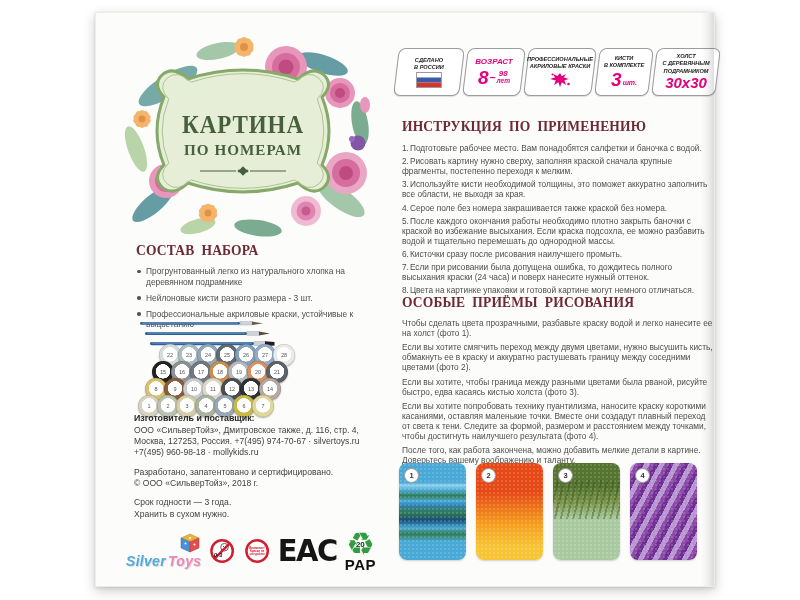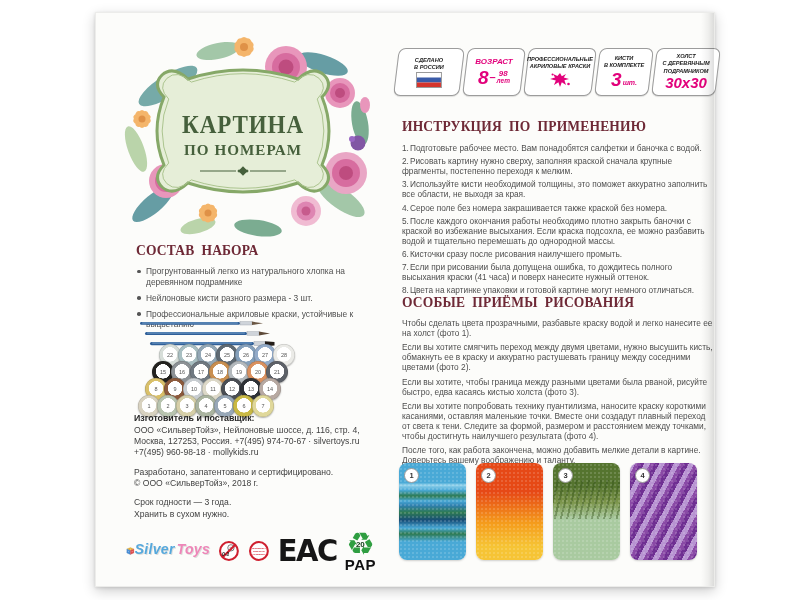--- a/index.html
+++ b/index.html
@@ -34,21 +34,21 @@
   .kit-list li::before{content:"";position:absolute;left:1px;top:3.5px;width:3.5px;height:3.5px;border-radius:50%;background:#555}
   .brushes{position:absolute;left:44px;top:305px}
   .pots{position:absolute;left:42px;top:331px;width:170px;height:80px}
   .pot{position:absolute;width:22px;height:22px;border-radius:50%;background:radial-gradient(circle at 50% 47%,#ffffff 0 44%,var(--pc) 46% 100%);box-shadow:0 1px 1.5px rgba(0,0,0,.3),inset 0 0 0 .5px rgba(0,0,0,.18)}
   .pn{position:absolute;inset:0;display:flex;align-items:center;justify-content:center;font-size:5.5px;color:#555}
   .mfr{position:absolute;left:38px;top:400px;width:300px;font-size:8.6px;color:#3f3f3f;line-height:1.32}
   .mfr p{margin:0}
   .mfr b{font-size:8.8px;color:#282828}
   .mfr .gap{height:8px}
   .certs{position:absolute;left:30px;top:508px;width:250px;height:60px;display:flex;align-items:center;gap:8px}
-  .st-logo{display:flex;align-items:flex-start;width:84px}
+  .st-logo{display:flex;flex-direction:column;align-items:flex-end;width:84px}
   .st-text{font-size:14px;font-weight:bold;font-style:italic;letter-spacing:.3px;white-space:nowrap;text-shadow:1px 1px 0 rgba(0,0,0,.12)}
   .st-blue{color:#55a8dc}
   .st-pink{color:#ee86b8;margin-left:2px}
   .c03{font-size:8.5px;font-weight:bold;fill:#111;font-style:italic}
   .cw{font-size:4.3px;font-weight:bold;fill:#cf2030;text-anchor:middle}
   .eac{font-size:29px;font-weight:900;letter-spacing:-1.5px;color:#161616;transform:scaleY(1.05);font-family:"DejaVu Sans",sans-serif;line-height:1}
   .recycle{width:38px;height:48px;position:relative;text-align:center}
   .rec-glyph{display:block;font-size:32px;line-height:34px;color:#2f9e41;font-family:"DejaVu Sans",sans-serif}
   .rec-20{position:absolute;top:13px;left:0;right:0;font-size:8px;font-weight:bold;color:#0d3a14}
   .rec-pap{display:block;font-size:15px;font-weight:bold;color:#111;margin-top:-5px;letter-spacing:.5px}
@@ -326,21 +326,21 @@
         <span class="pn">6</span>
       </div>
       <div class="pot" style="left: 114px; top: 51px; --pc: #e0d89a;">
         <span class="pn">7</span>
       </div>
     </div>
 
   <div class="mfr" id="mfr">
     <p><b>Изготовитель и поставщик:</b></p>
     <div id="mfr-lines">
-        <p>ООО «СильверТойз», Нейлоновые шоссе, д. 116, стр. 4,</p>
+        <p>ООО «СильверТойз», Дмитровское также, д. 116, стр. 4,</p>
         <p>Москва, 127253, Россия. +7(495) 974-70-67 · silvertoys.ru</p>
         <p>+7(495) 960-98-18 · mollykids.ru</p>
       </div>
     <div class="gap"></div>
     <div id="mfr-rights">
         <p>Разработано, запатентовано и сертифицировано.</p>
         <p>© ООО «СильверТойз», 2018 г.</p>
       </div>
     <div class="gap"></div>
     <div id="mfr-storage">
@@ -386,21 +386,21 @@
 
   <section class="instr">
     <h2 class="sec-h"><span>ИНСТРУКЦИЯ ПО ПРИМЕНЕНИЮ</span></h2>
     <ol class="instr-list" id="instr-list">
         <li><span class="i-num">1.</span><span>Подготовьте рабочее место. Вам понадобятся салфетки и баночка с водой.</span></li>
         <li><span class="i-num">2.</span><span>Рисовать картину нужно сверху, заполняя краской сначала крупные фрагменты, постепенно переходя к мелким.</span></li>
         <li><span class="i-num">3.</span><span>Используйте кисти необходимой толщины, это поможет аккуратно заполнить все области, не выходя за края.</span></li>
         <li><span class="i-num">4.</span><span>Серое поле без номера закрашивается также краской без номера.</span></li>
         <li><span class="i-num">5.</span><span>После каждого окончания работы необходимо плотно закрыть баночки с краской во избежание высыхания. Если краска подсохла, ее можно разбавить водой и тщательно перемешать до однородной массы.</span></li>
         <li><span class="i-num">6.</span><span>Кисточки сразу после рисования наилучшего промыть.</span></li>
-        <li><span class="i-num">7.</span><span>Если при рисовании была допущена ошибка, то дождитесь полного высыхания краски (41 часа) и поверх нанесите нужный оттенок.</span></li>
+        <li><span class="i-num">7.</span><span>Если при рисовании была допущена ошибка, то дождитесь полного высыхания краски (24 часа) и поверх нанесите нужный оттенок.</span></li>
         <li><span class="i-num">8.</span><span>Цвета на картинке упаковки и готовой картине могут немного отличаться.</span></li>
       </ol>
   </section>
 
   <section class="tech">
     <h2 class="sec-h"><span>ОСОБЫЕ ПРИЁМЫ РИСОВАНИЯ</span></h2>
     <div class="paras" id="tech-paras">
         <p>Чтобы сделать цвета прозрачными, разбавьте краску водой и легко нанесите ее на холст (фото 1).</p>
         <p>Если вы хотите смягчить переход между двумя цветами, нужно высушить кисть, обмакнуть ее в краску и аккуратно растушевать границу между соседними цветами (фото 2).</p>
         <p>Если вы хотите, чтобы граница между разными цветами была рваной, рисуйте быстро, едва касаясь кистью холста (фото 3).</p>

